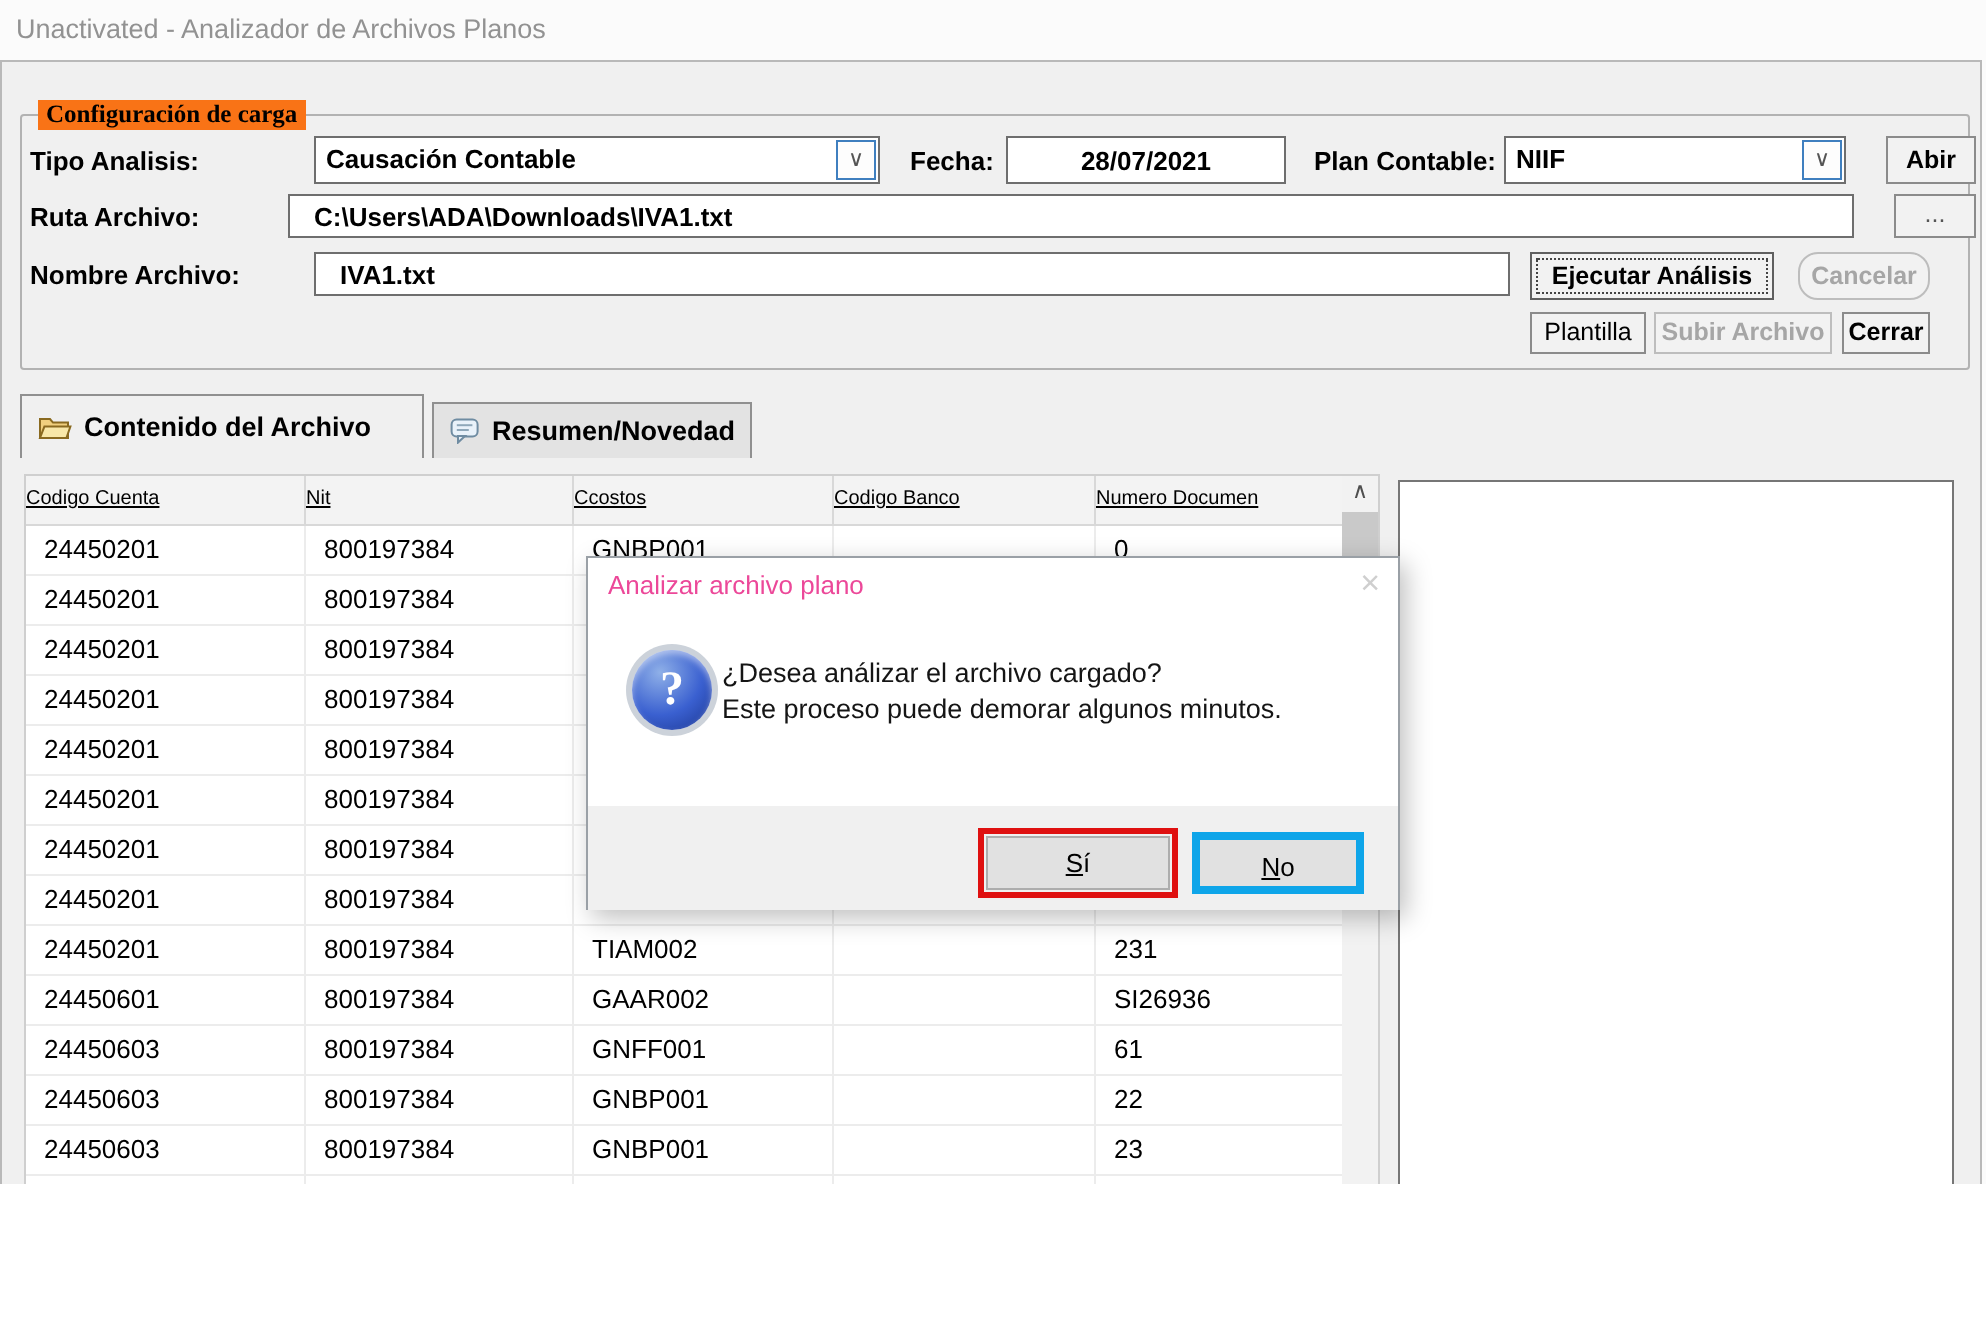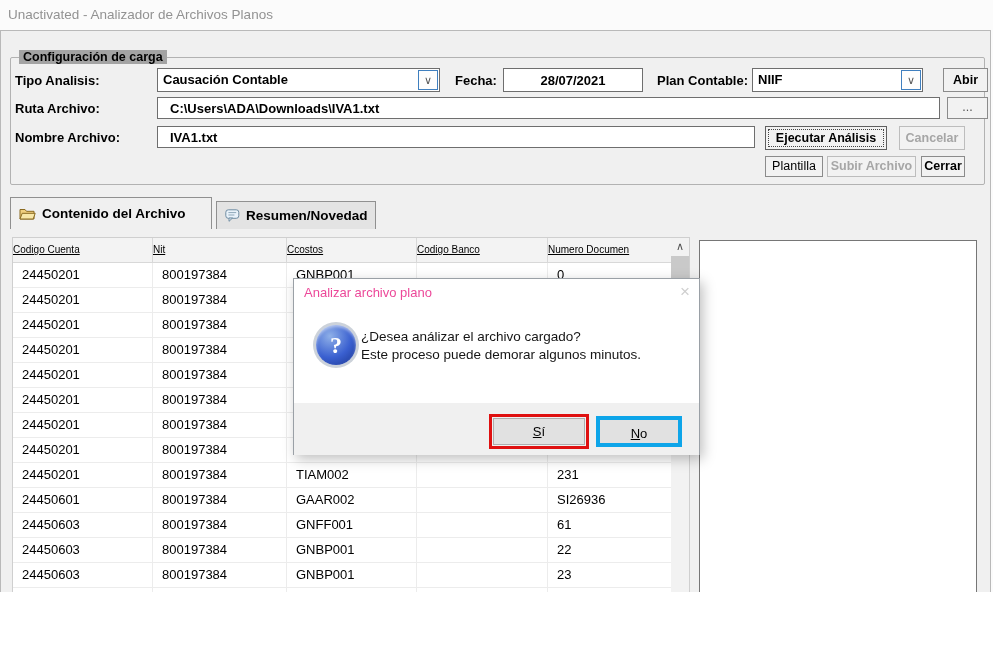--- a/index.html
+++ b/index.html
@@ -14,22 +14,22 @@
   
   .app-title { left:8px; top:7px; font-size:13.5px; color:#929292; }
 
   
   .window { left:0; top:30px; width:991px; height:632px;
     border:1px solid #b9b9b9; background:#f0f0f0; }
 
   
   .groupbox { left:10px; top:57px; width:975px; height:128px;
     border:1px solid #b2b2b2; border-radius:2px; }
-  .group-legend { left:19px; top:50px; background:#a3a3a3; padding:0 4px;
-    font-weight:bold; font-size:12.5px; }
+  .group-legend { left:19px; top:50px; background:#f97316; padding:0 4px;
+    font-weight:bold; font-size:12.5px;font-family:Liberation Serif, serif; }
 
   .flabel { font-weight:bold; font-size:13px; }
 
   .combo { background:#fff; border:1px solid #6e6e6e; }
   .combo-text { position:absolute; left:5px; top:3px; font-weight:bold; font-size:13px; white-space:nowrap; }
   .combo-btn { position:absolute; right:1px; top:1px; width:20px; height:20px;
     border:1px solid #3f7fbf; background:#fdfdfd; text-align:center;
     font-size:11px; line-height:19px; color:#555; }
 
   .tfield { border:1px solid #6e6e6e; background:#fff; font-family:"Liberation Sans","DejaVu Sans",sans-serif;
@@ -114,27 +114,27 @@
   <div class="abs flabel" style="left:455px; top:73px;">Fecha:</div>
   <input class="abs tfield" style="left: 503px; top: 68px; width: 140px; height: 24px; text-align: center;" value="28/07/2021">
   <div class="abs flabel" style="left:657px; top:73px;">Plan Contable:</div>
   <div class="abs combo" style="left:752px; top:68px; width:171px; height:24px;">
     <span class="combo-text">NIIF</span>
     <span class="combo-btn">∨</span>
   </div>
   <div class="abs btn bold" style="left:943px; top:68px; width:45px; height:24px; line-height:22px;">Abir</div>
 
   <div class="abs flabel" style="left:15px; top:101px;">Ruta Archivo:</div>
-  <input class="abs tfield" style="left: 157px; top: 97px; width: 783px; height: 22px; padding-left: 12px;" value="C:\Users\ADA\Downloads\IVA1.txt">
+  <input class="abs tfield" style="left: 144px; top: 97px; width: 783px; height: 22px; padding-left: 12px;" value="C:\Users\ADA\Downloads\IVA1.txt">
   <div class="abs btn" style="left:947px; top:97px; width:41px; height:22px; line-height:18px; color:#555;">...</div>
 
   <div class="abs flabel" style="left:15px; top:130px;">Nombre Archivo:</div>
   <input class="abs tfield" style="left: 157px; top: 126px; width: 598px; height: 22px; padding-left: 12px;" value="IVA1.txt">
   <div class="abs btn bold focus-dotted" style="left:765px; top:126px; width:122px; height:24px; line-height:22px;">Ejecutar Análisis</div>
-  <div class="abs btn bold disabled" style="left:899px; top:126px; width:66px; height:24px; line-height:22px;">Cancelar</div>
+  <div class="abs btn bold disabled" style="left:899px; top:126px; width:66px; height:24px; line-height:22px;border-radius:10px;">Cancelar</div>
 
   <div class="abs btn" style="left:765px; top:156px; width:58px; height:21px; line-height:19px;">Plantilla</div>
   <div class="abs btn bold disabled" style="left:827px; top:156px; width:89px; height:21px; line-height:19px;">Subir Archivo</div>
   <div class="abs btn bold" style="left:921px; top:156px; width:44px; height:21px; line-height:19px;">Cerrar</div>
 
   <div class="abs tab tab-inactive">
     <span style="display:inline-flex;">
       <svg width="15" height="13" viewBox="0 0 15 13">
         <rect x="0.8" y="0.8" width="13" height="8.5" rx="2.5" fill="#e9f2fa" stroke="#6f8ca2" stroke-width="1"></rect>
         <path d="M4 9 L4 12.3 L7.5 9 Z" fill="#e9f2fa" stroke="#6f8ca2" stroke-width="1"></path>

